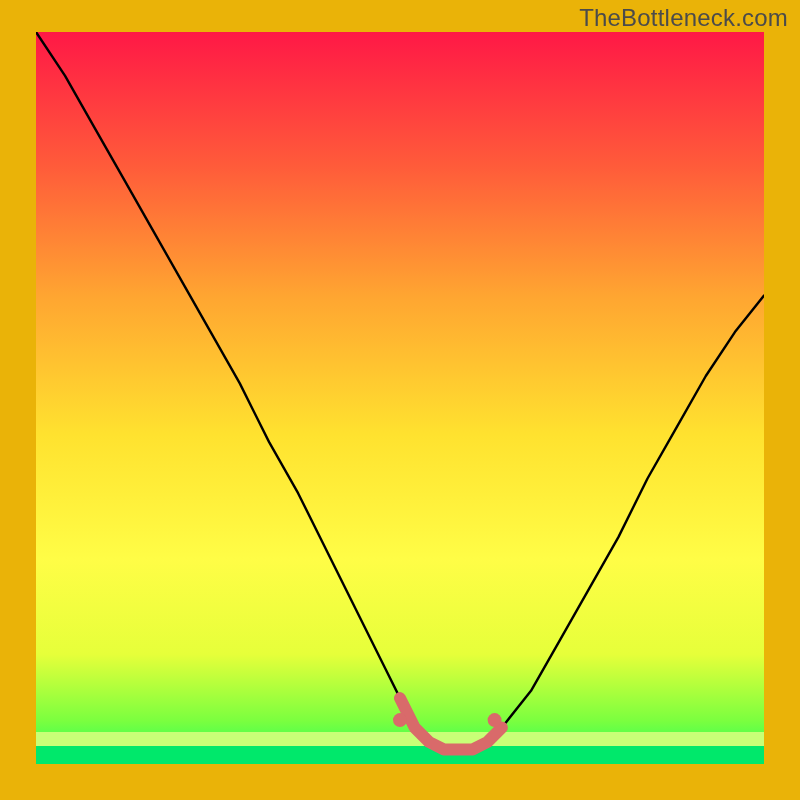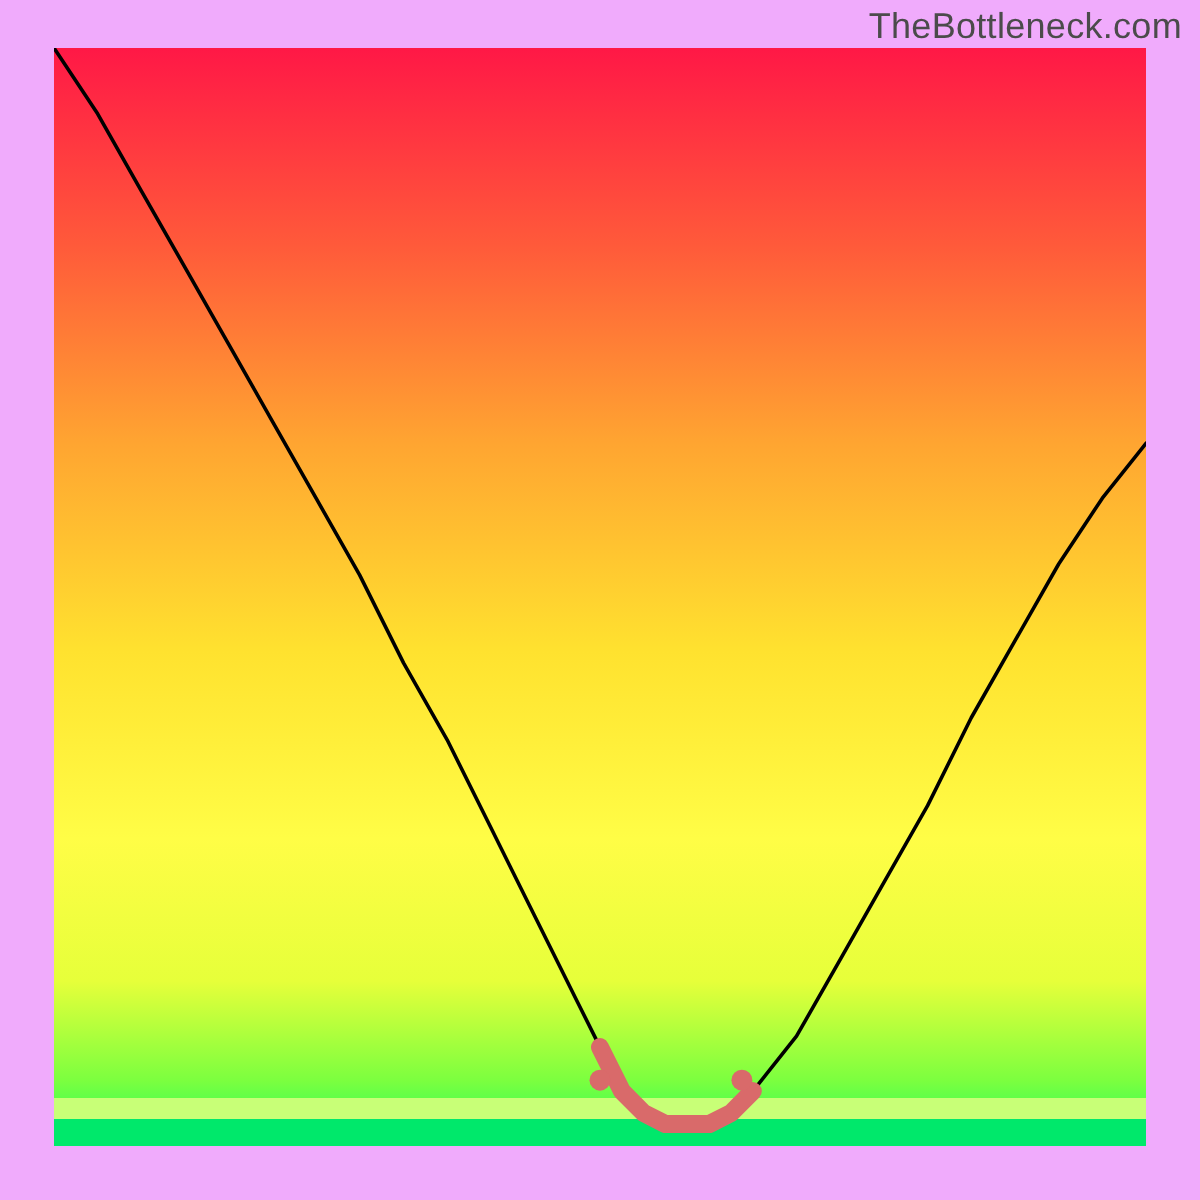--- a/index.html
+++ b/index.html
@@ -8,21 +8,21 @@
     width: 800px;
     height: 800px;
     background: #000;
     overflow: hidden;
     font-family: Arial, Helvetica, sans-serif;
   }
   .frame {
     position: relative;
     width: 800px;
     height: 800px;
-    background: #f0abfc;
+    background: #eab308;
   }
   .watermark {
     position: absolute;
     top: 4px;
     right: 12px;
     font-size: 24px;
     font-weight: 500;
     color: #4b4b4b;
     letter-spacing: 0.2px;
     z-index: 5;

